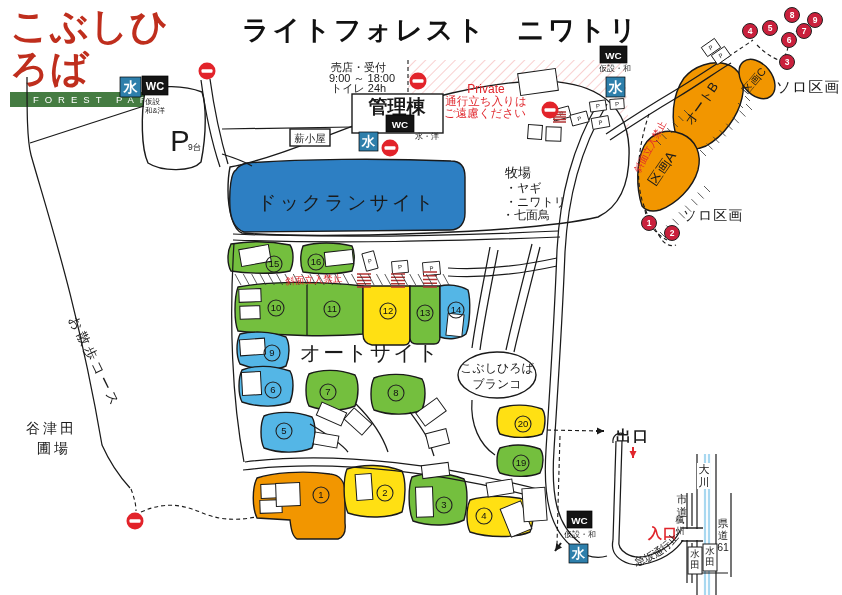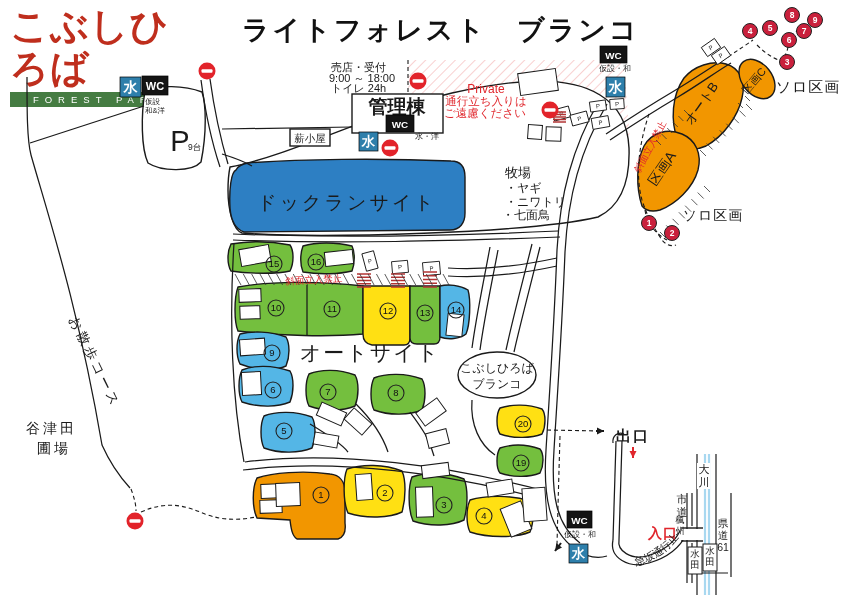--- a/index.html
+++ b/index.html
@@ -15,21 +15,21 @@
   svg{position:absolute;left:0;top:0;}
 </style>
 </head>
 <body>
 
 <div class="stage">
   <div class="logo">
     <div class="logo-main">こぶしひろば</div>
     <div class="logo-bar">FOREST PARK</div>
   </div>
-  <div class="page-title">ライトフォレスト　ブランコ</div>
+  <div class="page-title">ライトフォレスト　ニワトリ</div>
   <svg id="map" width="842" height="595" viewBox="0 0 842 595">
       <defs>
         <pattern id="redhatch" width="7" height="7" patternUnits="userSpaceOnUse" patternTransform="rotate(45)">
           <line x1="0" y1="0" x2="0" y2="7" stroke="#f2a9a9" stroke-width="1.1"></line>
         </pattern>
         <path id="kyuzakaPath" d="M 630,567 C 652,563 670,551 683,531" fill="none"></path>
       </defs>
       <path d="M 408,60 L 624,60 L 630,142 C 610,110 578,93 542,93 C 505,94 462,124 446,158 C 432,158 418,148 408,138 Z" fill="url(#redhatch)" stroke="none"></path>
       <path d="M 230,167 C 290,156 380,110 452,93 C 505,81 565,73 600,95 C 618,106 628,124 629,148 C 630,178 623,205 598,217 C 530,233 320,239 242,233 C 233,230 228,210 228,190 C 228,180 229,172 230,167 Z" fill="#ffffff" stroke="#1a1a1a" stroke-width="1.4"></path>
       <path d="M 145,91 C 141,115 141,148 148,163 C 162,172 192,172 201,162 C 207,132 206,104 202,92 C 184,85 158,85 145,91 Z" fill="#ffffff" stroke="#1a1a1a" stroke-width="1.4"></path>

